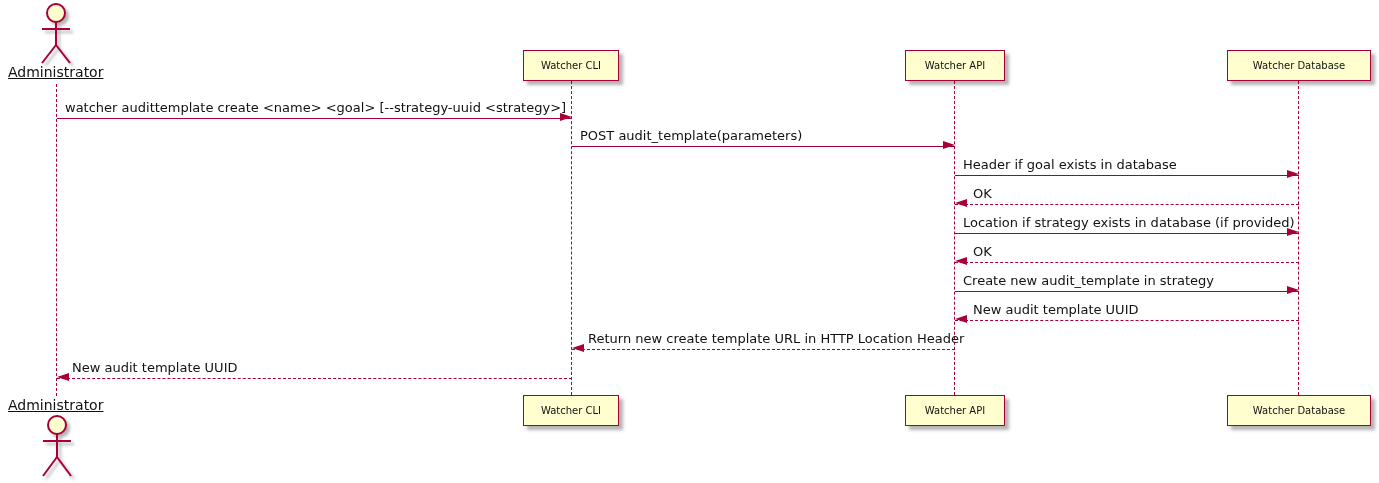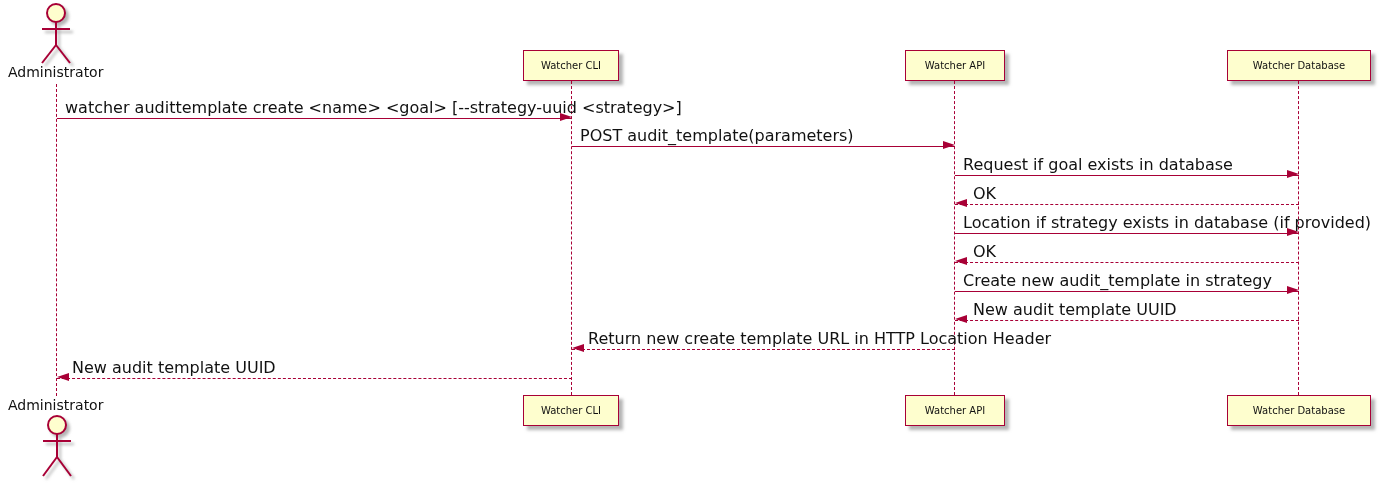--- a/index.html
+++ b/index.html
@@ -19,37 +19,37 @@
     box-shadow:4px 4px 3px rgba(120,120,120,0.55);
     white-space:nowrap;
   }
 
   .lifeline{
     position:absolute;width:0;
     border-left:1px dashed var(--line);
   }
 
   .msg-label{
-    position:absolute;font-size:16px;color:#111;white-space:nowrap;line-height:16px;
+    position:absolute;font-size:13px;color:#111;white-space:nowrap;line-height:16px;
   }
   .msg-line{position:absolute;height:0;}
   .msg-line.solid{border-top:1.4px solid var(--line);}
   .msg-line.dotted{border-top:1.2px dashed var(--line);}
   .arrow-right{
     position:absolute;width:0;height:0;
     border-top:4.5px solid transparent;border-bottom:4.5px solid transparent;
     border-left:12px solid var(--line);
   }
   .arrow-left{
     position:absolute;width:0;height:0;
     border-top:4.5px solid transparent;border-bottom:4.5px solid transparent;
     border-right:12px solid var(--line);
   }
 
-  .actor-label{position:absolute;font-size:14px;color:#111;white-space:nowrap;}
+  .actor-label{position:absolute;font-size:14px;color:#111;white-space:nowrap;text-decoration:underline;}
   .actor-svg{position:absolute;filter:drop-shadow(3px 3px 1.5px rgba(120,120,120,0.55));}
 </style>
 </head>
 <body>
 
 <div class="canvas">
 
   <svg class="actor-svg" style="left:28px;top:2px;" width="56" height="64" viewBox="0 0 56 64">
     <g stroke="#A80036" stroke-width="2" fill="none">
       <circle cx="28" cy="11" r="9" fill="#FEFECE"></circle>
@@ -76,21 +76,21 @@
     <div class="arrow-right" style="left:560px;top:113px;"></div>
   </div>
 
   <div>
     <div class="msg-label" style="left:580px;top:128px;text-align:right;">POST audit_template(parameters)</div>
     <div class="msg-line solid" style="left:572px;top:146px;width:383px;"></div>
     <div class="arrow-right" style="left:943px;top:141px;"></div>
   </div>
 
   <div>
-    <div class="msg-label" style="left:963px;top:157px;">Request if goal exists in database</div>
+    <div class="msg-label" style="left:963px;top:157px;">Header if goal exists in database</div>
     <div class="msg-line solid" style="left:955px;top:175px;width:344px;"></div>
     <div class="arrow-right" style="left:1287px;top:170px;"></div>
   </div>
 
   <div>
     <div class="msg-label" style="left:973px;top:186px;">OK</div>
     <div class="msg-line dotted" style="left:955px;top:204px;width:344px;"></div>
     <div class="arrow-left" style="left:955px;top:199px;"></div>
   </div>
 

